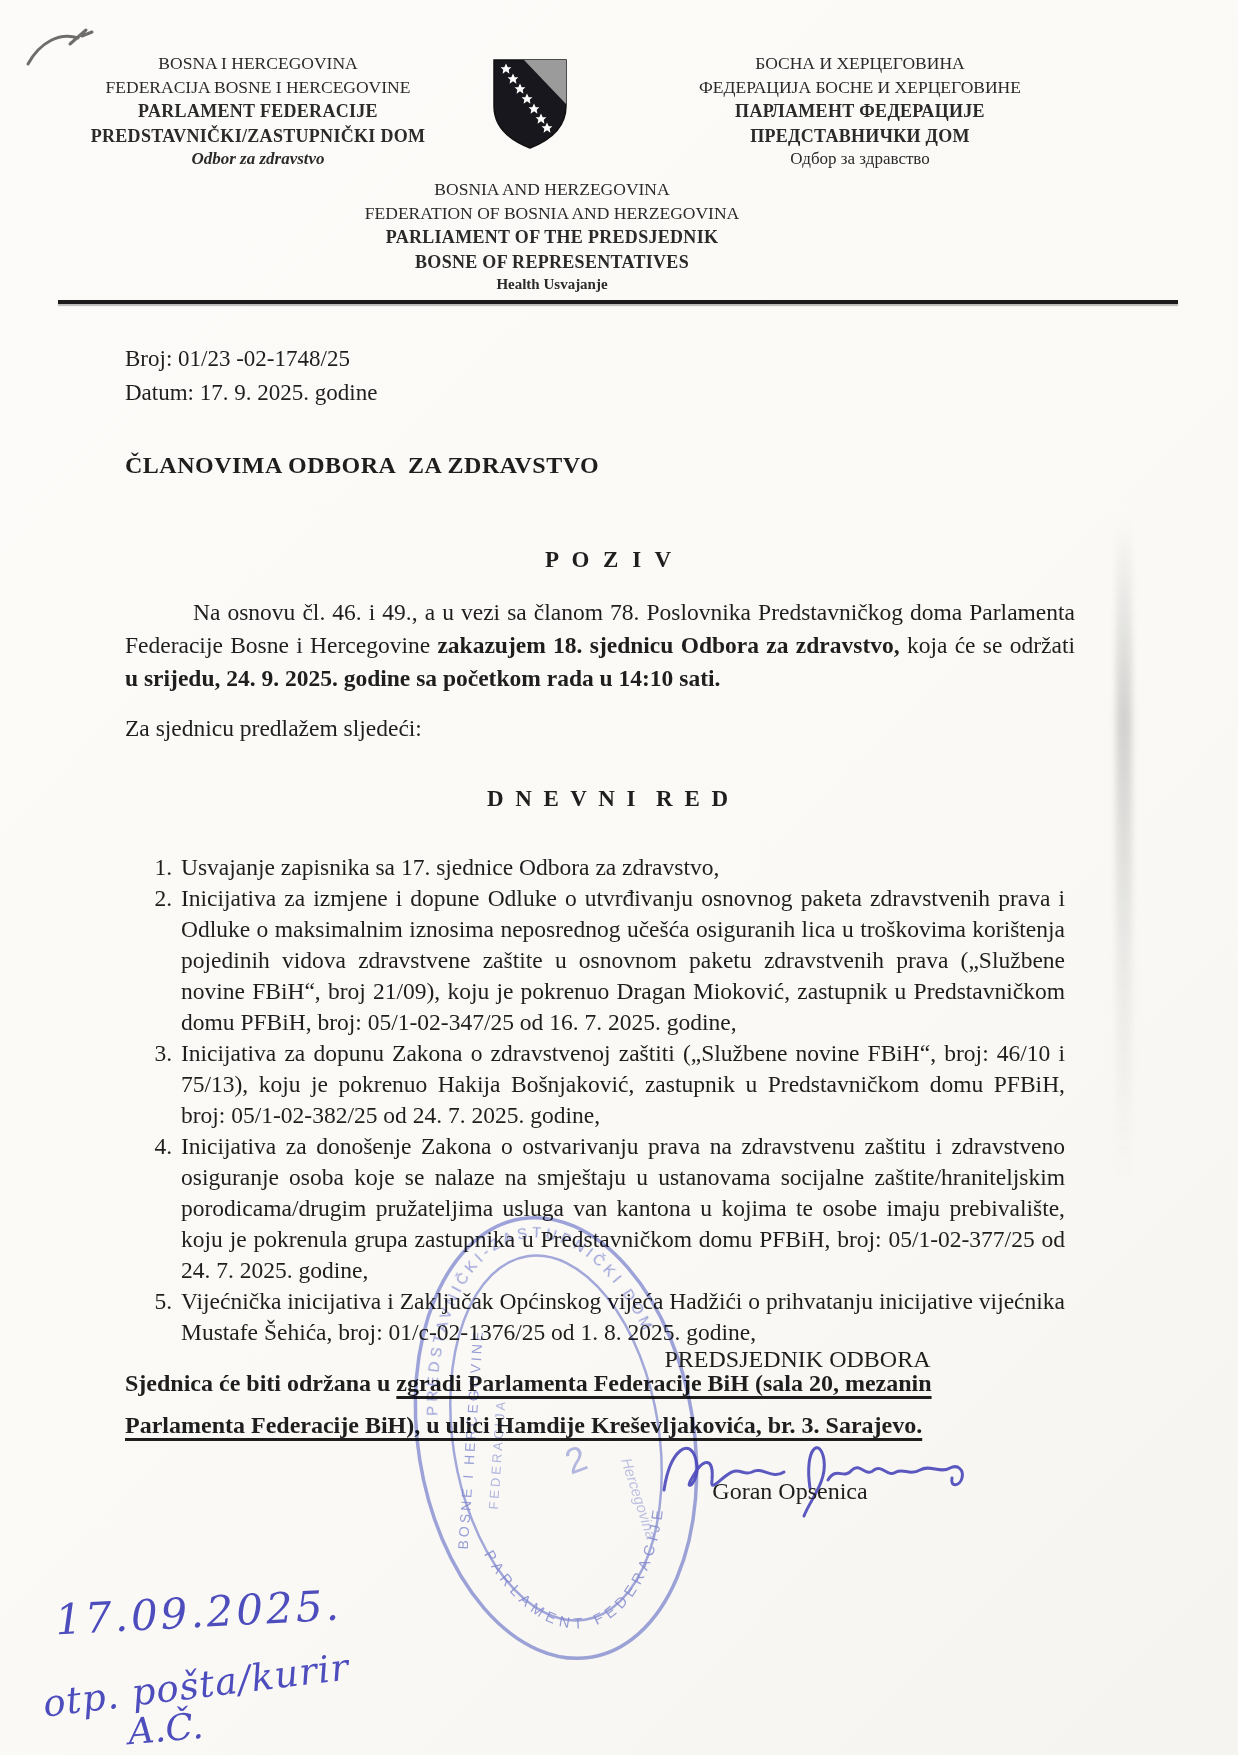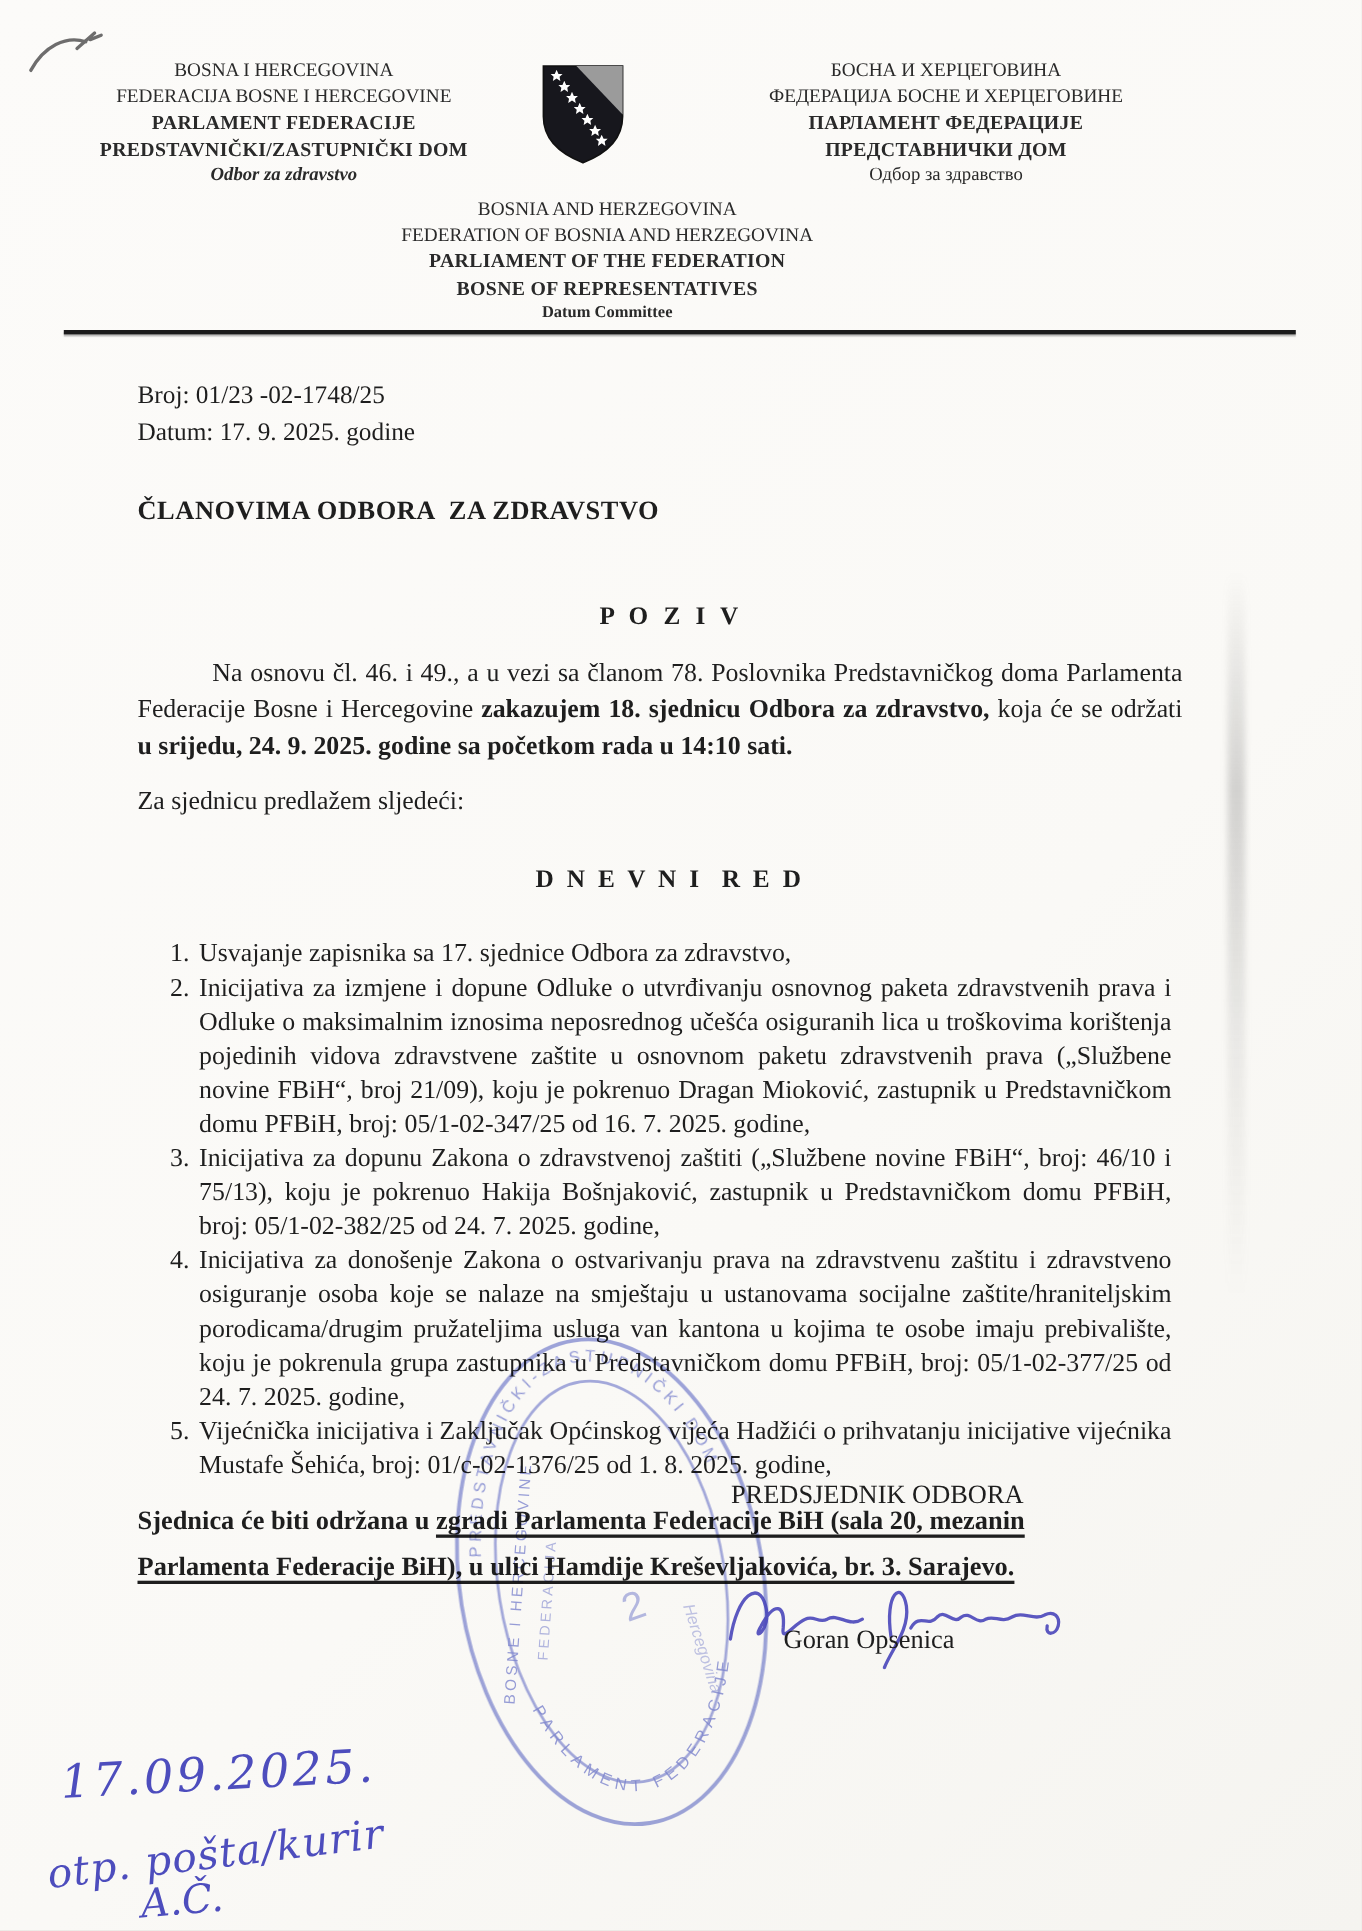--- a/index.html
+++ b/index.html
@@ -83,23 +83,23 @@
     <div>БОСНА И ХЕРЦЕГОВИНА</div>
     <div>ФЕДЕРАЦИЈА БОСНЕ И ХЕРЦЕГОВИНЕ</div>
     <div class="hdr-bold">ПАРЛАМЕНТ ФЕДЕРАЦИЈЕ</div>
     <div class="hdr-bold">ПРЕДСТАВНИЧКИ ДОМ</div>
     <div class="hdr-it-plain">Одбор за здравство</div>
   </div>
 
   <div class="hdr-block hdr-en">
     <div>BOSNIA AND HERZEGOVINA</div>
     <div>FEDERATION OF BOSNIA AND HERZEGOVINA</div>
-    <div class="hdr-bold">PARLIAMENT OF THE FEDERATION</div>
+    <div class="hdr-bold">PARLIAMENT OF THE PREDSJEDNIK</div>
     <div class="hdr-bold">BOSNE OF REPRESENTATIVES</div>
-    <div class="hdr-small">Datum Committee</div>
+    <div class="hdr-small">Health Usvajanje</div>
   </div>
 
   <div class="rule"></div>
 
   <div class="meta">
     <div>Broj: 01/23 -02-1748/25</div>
     <div>Datum: 17. 9. 2025. godine</div>
   </div>
 
   <div class="addressee">ČLANOVIMA ODBORA  ZA ZDRAVSTVO</div>

